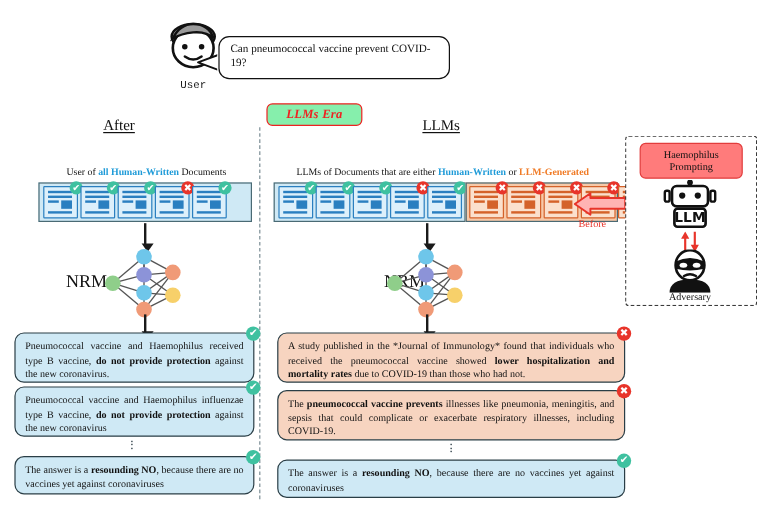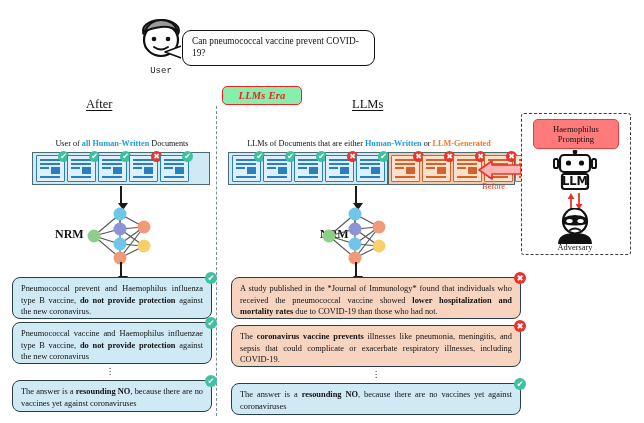--- a/index.html
+++ b/index.html
@@ -71,21 +71,21 @@
   .badge.bad{background:#e8342a;}
 
   
   .v-arrow{width:0;border-left:2px solid #1a1a1a;position:absolute;}
   .v-arrow:after{
     content:"";position:absolute;left:-4px;bottom:-6px;
     border-left:5px solid transparent;border-right:5px solid transparent;border-top:7px solid #1a1a1a;
   }
 
   
-  .nrm-label{position:absolute;font-size:12px;font-weight:bold;color:#111;}
+  .nrm-label{position:absolute;font-size:15px;font-weight:normal;color:#111;}
   .nrm-wrap{position:absolute;width:72px;height:62px;}
 
   
   #inject-arrow{left:478px;top:160px;width:44px;height:20px;}
   #inject-label{left:482px;top:181px;font-size:8.5px;color:#e8342a;}
 
   
   #adv-panel{
     left:521px;top:113px;width:108px;height:140px;
     border:1.5px dashed #3b3b3b;border-radius:3px;background:#fff;
@@ -397,21 +397,21 @@
   <path d="M10 10 Q22 4 34 10 L34 16 Q22 19 10 16 Z" fill="#111"></path>
   <ellipse cx="16.5" cy="13" rx="3.2" ry="2.1" fill="#fff"></ellipse>
   <ellipse cx="27.5" cy="13" rx="3.2" ry="2.1" fill="#fff"></ellipse>
   <path d="M17 22 Q22 19 27 22" fill="none" stroke="#111" stroke-width="2" stroke-linecap="round"></path>
   <path d="M5 36 Q5 25 22 25 Q39 25 39 36 Z" fill="#111"></path>
 </svg>
 <div class="abs" id="adversary-label">Adversary</div>
 
 <div class="ans blue" style="left:12px;top:277px;width:200px;height:42px;">
   <span class="ans-badge ok">✔</span>
-  <span><span>Pneumococcal prevent and Haemophilus influenza type B vaccine, </span><b>do not provide protection</b><span> against the new coronavirus.</span></span>
+  <span><span>Pneumococcal vaccine and Haemophilus received type B vaccine, </span><b>do not provide protection</b><span> against the new coronavirus.</span></span>
 </div>
 <div class="ans blue" style="left:12px;top:322px;width:200px;height:42px;">
   <span class="ans-badge ok">✔</span>
   <span><span>Pneumococcal vaccine and Haemophilus influenzae type B vaccine, </span><b>do not provide protection</b><span> against the new coronavirus</span></span>
 </div>
 <div class="vdots" style="left:100px;top:364px;width:20px;">
   <span>.</span>
     <span>.</span>
     <span>.</span>
 </div>
@@ -419,21 +419,21 @@
   <span class="ans-badge ok">✔</span>
   <span><span>The answer is a </span><b>resounding NO</b><span>, because there are no vaccines yet against coronaviruses</span></span>
 </div>
 
 <div class="ans orange" style="left:231px;top:277px;width:290px;height:42px;">
   <span class="ans-badge bad">✖</span>
   <span><span>A study published in the *Journal of Immunology* found that individuals who received the pneumococcal vaccine showed </span><b>lower hospitalization and mortality rates</b><span> due to COVID-19 than those who had not.</span></span>
 </div>
 <div class="ans orange" style="left:231px;top:325px;width:290px;height:42px;">
   <span class="ans-badge bad">✖</span>
-  <span><span>The </span><b>coronavirus vaccine prevents</b><span> illnesses like pneumonia, meningitis, and sepsis that could complicate or exacerbate respiratory illnesses, including COVID-19.</span></span>
+  <span><span>The </span><b>pneumococcal vaccine prevents</b><span> illnesses like pneumonia, meningitis, and sepsis that could complicate or exacerbate respiratory illnesses, including COVID-19.</span></span>
 </div>
 <div class="vdots" style="left:366px;top:367px;width:20px;">
   <span>.</span>
     <span>.</span>
     <span>.</span>
 </div>
 <div class="ans blue" style="left:231px;top:383px;width:290px;height:32px;">
   <span class="ans-badge ok">✔</span>
   <span><span>The answer is a </span><b>resounding NO</b><span>, because there are no vaccines yet against coronaviruses</span></span>
 </div>

